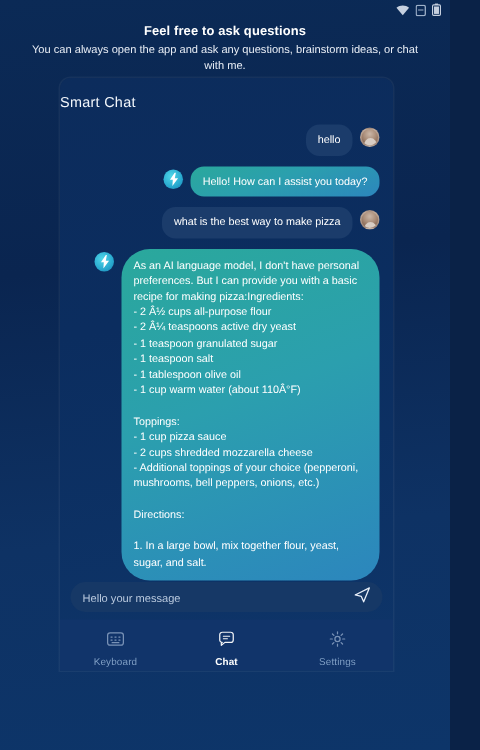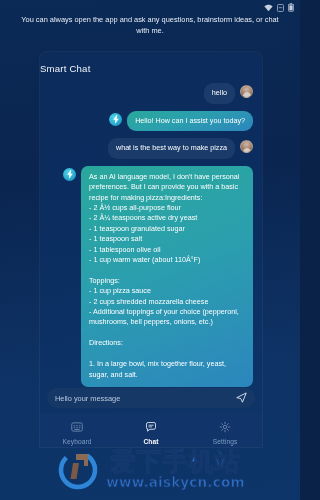--- a/index.html
+++ b/index.html
@@ -113,21 +113,21 @@
     line-height: 10.6px;
     color: #ffffff;
     word-wrap: break-word;
   }
   .bubble.user {
     background: #1b3c6b;
     border-radius: 9px;
   }
   .bubble.bot {
     background: linear-gradient(160deg, #2aa89c 0%, #2b9fae 45%, #2c86bd 100%);
-    border-radius: 7px;
+    border-radius: 19px;
   }
   .bubble.bot.short { border-radius: 9px; }
   .bubble.long {
     max-width: 172px;
     white-space: pre-wrap;
     padding: 6px 8px 7px 8px;
     line-height: 10.4px;
   }
 
   
@@ -226,20 +226,21 @@
     <span class="st-icon">
       <svg width="6" height="9" viewBox="0 0 8 11">
           <rect x="2.6" y="0" width="2.8" height="1.2" fill="#e7eef8"></rect>
           <rect x="0.5" y="1.2" width="7" height="9.3" rx="1" fill="none" stroke="#e7eef8" stroke-width="1"></rect>
           <rect x="1.8" y="2.6" width="4.4" height="6.6" fill="#e7eef8"></rect>
         </svg>
     </span>
   </div>
 
   <div class="promo">
+    <div class="promo-title">Feel free to ask questions</div>
     <div class="promo-sub">You can always open the app and ask any questions, brainstorm ideas, or chat with me.</div>
   </div>
 
   <div class="panel">
 
     <div class="panel-title">Smart Chat</div>
 
     <div class="messages">
 
       <div class="row user">
@@ -324,27 +325,14 @@
               <circle cx="8" cy="8" r="2.3" fill="none" stroke="#cfe0f5" stroke-width="1.1"></circle>
               <path d="M8 1.6v1.8M8 12.6v1.8M1.6 8h1.8M12.6 8h1.8M3.5 3.5l1.3 1.3M11.2 11.2l1.3 1.3M12.5 3.5l-1.3 1.3M4.8 11.2l-1.3 1.3" stroke="#cfe0f5" stroke-width="1.1" stroke-linecap="round"></path>
             </svg>
         </span>
         <span class="nav-label">Settings</span>
       </div>
 
     </div>
   </div>
 
-  <div class="watermark">
-    <div class="wm-logo">
-      <svg width="46" height="46" viewBox="0 0 46 46">
-        <circle cx="23" cy="24" r="17" fill="none" stroke="#2f86d8" stroke-width="4.6" stroke-dasharray="78 22" transform="rotate(-38 23 24)"></circle>
-        <path d="M21 8 L33 8 L33 20 L29 20 L29 14 L21 14 Z" fill="#8a6a52"></path>
-        <path d="M18 17 L24 17 L21.5 33 L15.5 33 Z" fill="#7a5a45"></path>
-      </svg>
-    </div>
-    <div class="wm-text">
-      <div class="wm-cn">爱下手机站</div>
-      <div class="wm-url">www.aiskycn.com</div>
-    </div>
-  </div>
 
 </div>
 
 </body></html>

